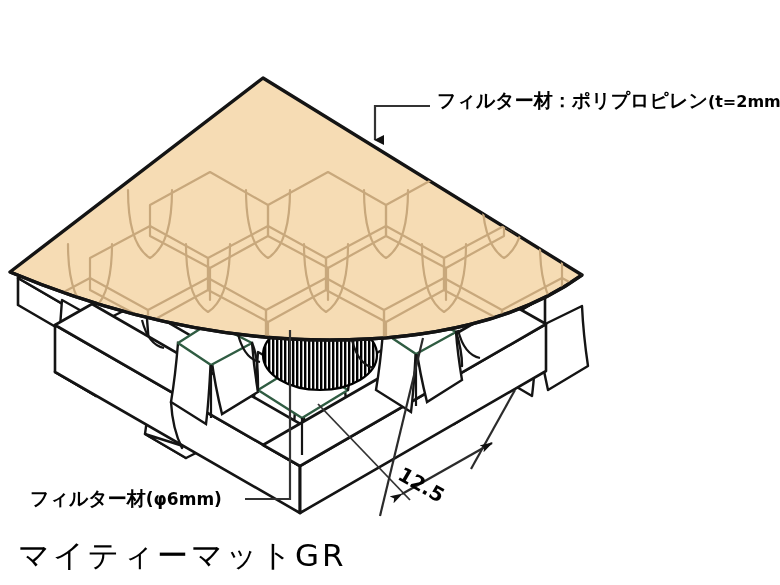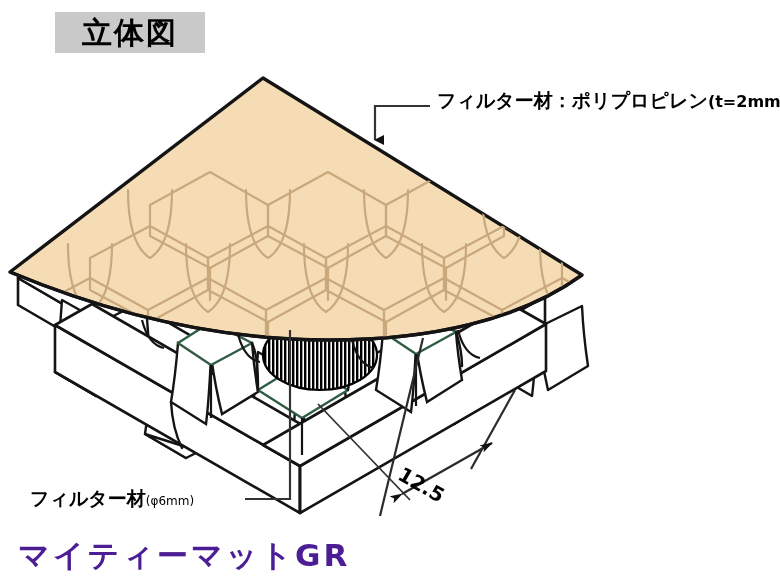--- a/index.html
+++ b/index.html
@@ -19,25 +19,25 @@
     font-size:30px;font-weight:700;letter-spacing:2px;line-height:1;
     font-family:"DejaVu Sans","Liberation Sans",sans-serif;color:#000;
   }
 
   .anno{position:absolute;white-space:nowrap;color:#000;line-height:1;}
   .anno-filter{left:437px;top:91px;font-size:19px;font-weight:700;
     font-family:"DejaVu Sans","Liberation Sans",sans-serif;}
   .anno-filter .sub{font-size:16px;font-weight:700;}
   .anno-hole{left:30px;top:489px;font-size:19px;font-weight:700;
     font-family:"DejaVu Sans","Liberation Sans",sans-serif;}
-  .anno-hole .sub{font-size:12px;font-weight:400;}
+  .anno-hole .sub{font-size:17px;font-weight:700;}
 
   .brand{
-    position:absolute;left:18px;top:535px;font-size:31px;font-weight:700;
-    letter-spacing:3px;color:#4c1d95;white-space:nowrap;
+    position:absolute;left:18px;top:535px;font-size:31px;font-weight:400;
+    letter-spacing:3px;color:#000000;white-space:nowrap;
     font-family:"DejaVu Sans","Liberation Sans",sans-serif;
   }
   .dim-val{
     position:absolute;left:406px;top:462px;font-size:20px;font-weight:700;
     color:#000;transform:rotate(30deg);transform-origin:left top;
     font-family:"DejaVu Sans","Liberation Sans",sans-serif;
   }
 </style>
 </head>
 <body>
@@ -206,23 +206,20 @@
 
     <g fill="none" stroke="#2b2b2b" stroke-width="2.2">
 
       <path d="M423,338 L380,516"></path>
       <path d="M515,390 L471,469"></path>
 
       <path d="M402,494 L492,443" marker-start="url(#dimArrow)" marker-end="url(#dimArrow)" stroke-width="2.4"></path>
     </g>
   </svg>
 
-  <div class="title-box">
-    <span>立体図</span>
-  </div>
 
   <div class="anno anno-filter">
     <span>フィルター材：ポリプロピレン</span><span class="sub">(t=2mm)</span>
   </div>
 
   <div class="anno anno-hole">
     <span>フィルター材</span><span class="sub">(φ6mm)</span>
   </div>
 
   <div class="dim-val">12.5</div>

